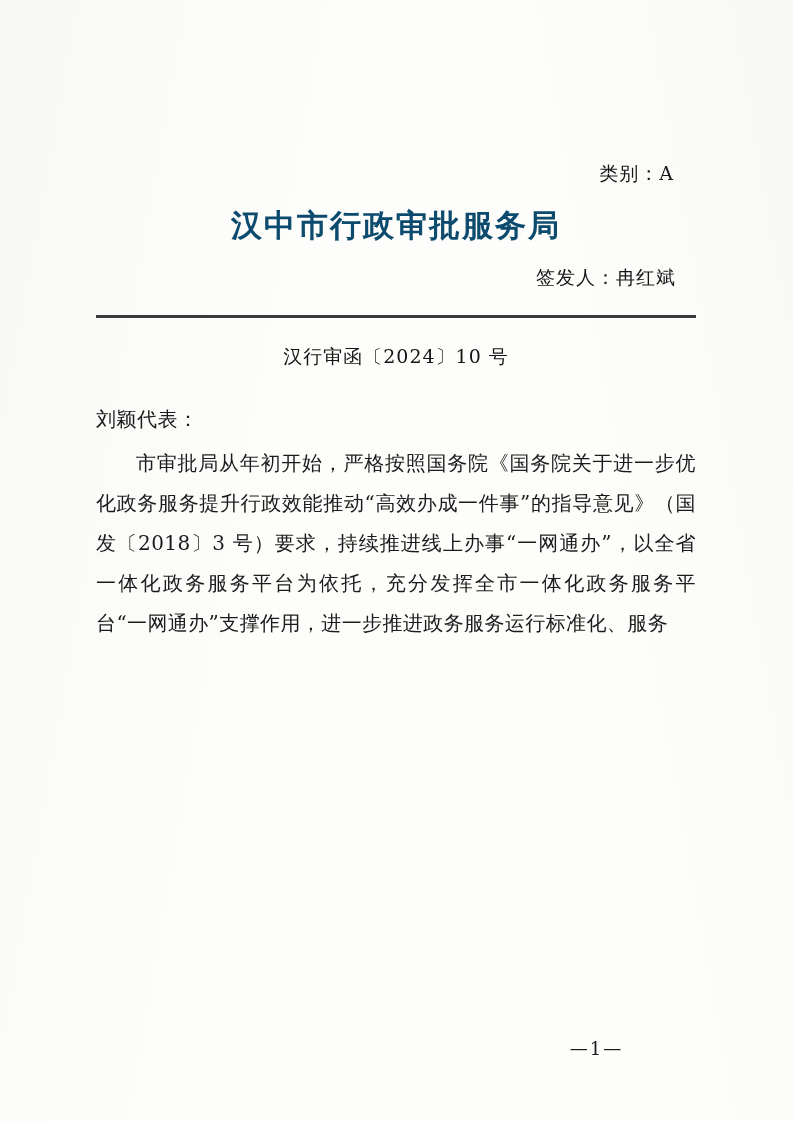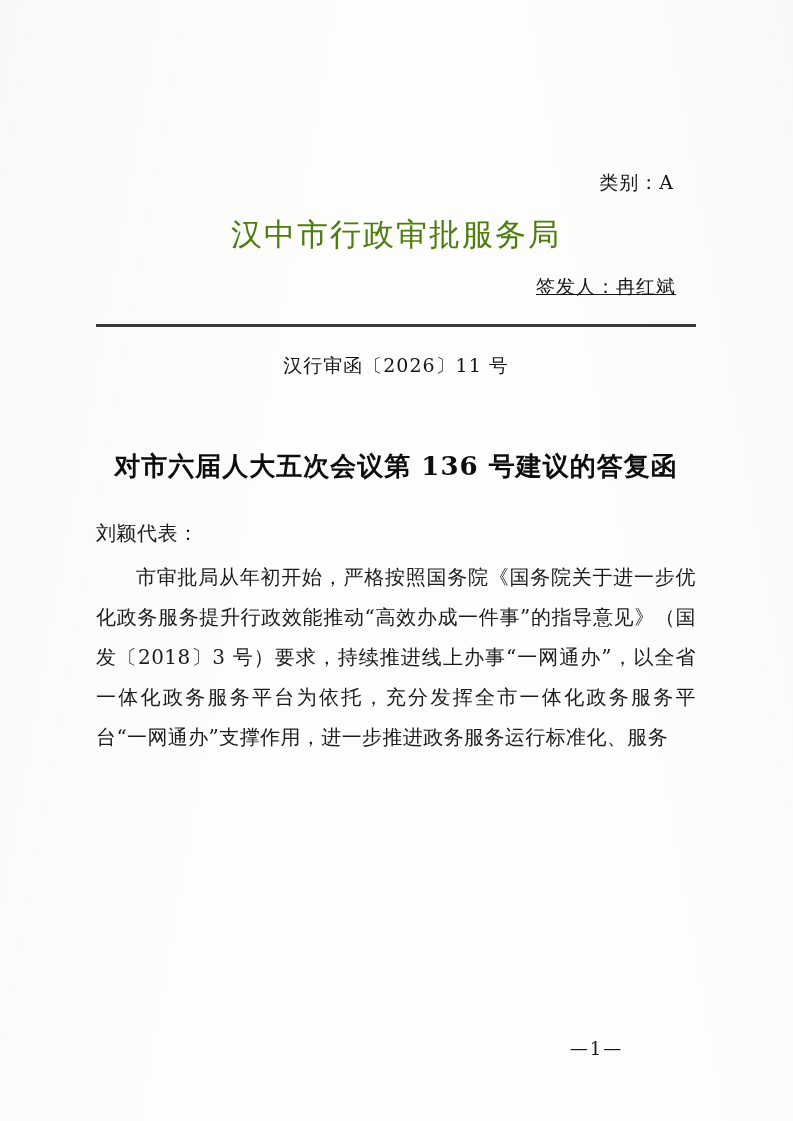--- a/index.html
+++ b/index.html
@@ -23,51 +23,50 @@
     position: absolute;
     inset: 0;
     background:
       linear-gradient(100deg, rgba(0,0,0,0.018) 0%, rgba(255,255,255,0) 38%),
       linear-gradient(260deg, rgba(0,0,0,0.02) 0%, rgba(255,255,255,0) 30%);
     pointer-events: none;
   }
   .content {
     position: absolute;
     left: 96px;
-    top: 12px;
+    top: 3px;
     width: 600px;
   }
 
   .category-line {
     margin-top: 158px;
     text-align: right;
     padding-right: 22px;
     font-size: 19px;
     letter-spacing: 1px;
     color: #161616;
   }
 
   .org-title {
     margin-top: 18px;
     text-align: center;
     font-family: "DejaVu Serif", "Liberation Serif", serif;
-    font-weight: normal;
+    font-weight: bold;
     font-size: 31px;
     letter-spacing: 2px;
-    color: #4d7c0f;
+    color: #0c4a6e;
   }
 
   .issuer-line {
     margin-top: 18px;
     text-align: right;
     padding-right: 20px;
     font-size: 19px;
     letter-spacing: 1px;
     color: #161616;
-    text-decoration: underline;
   }
 
   .rule {
     margin-top: 24px;
     height: 0;
     border-top: 3px solid #3a3a3a;
     width: 600px;
   }
 
   .doc-number {
@@ -122,23 +121,22 @@
   <div class="content">
 
     <div class="category-line">类别：A</div>
 
     <div class="org-title">汉中市行政审批服务局</div>
 
     <div class="issuer-line">签发人：冉红斌</div>
 
     <div class="rule"></div>
 
-    <div class="doc-number">汉行审函〔2026〕11 号</div>
+    <div class="doc-number">汉行审函〔2024〕10 号</div>
 
-    <div class="doc-title">对市六届人大五次会议第 136 号建议的答复函</div>
 
     <div class="salutation">刘颖代表：</div>
 
 
 
     <p class="para">市审批局从年初开始，严格按照国务院《国务院关于进一步优化政务服务提升行政效能推动“高效办成一件事”的指导意见》（国发〔2018〕3 号）要求，持续推进线上办事“一网通办”，以全省一体化政务服务平台为依托，充分发挥全市一体化政务服务平台“一网通办”支撑作用，进一步推进政务服务运行标准化、服务</p>
 
   </div>
 
   <div class="page-number">—1—</div>

